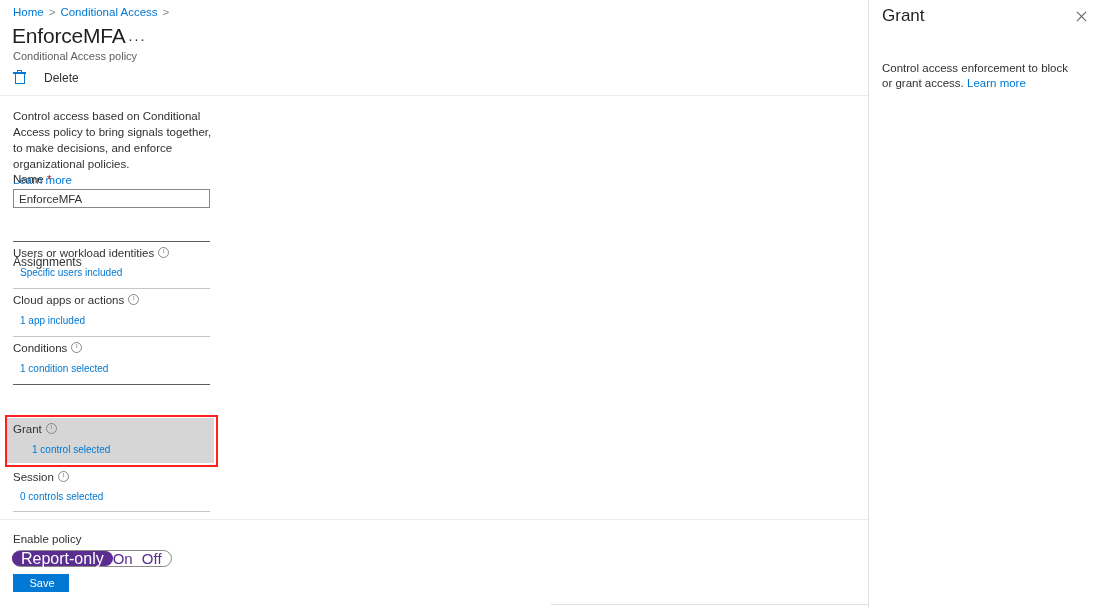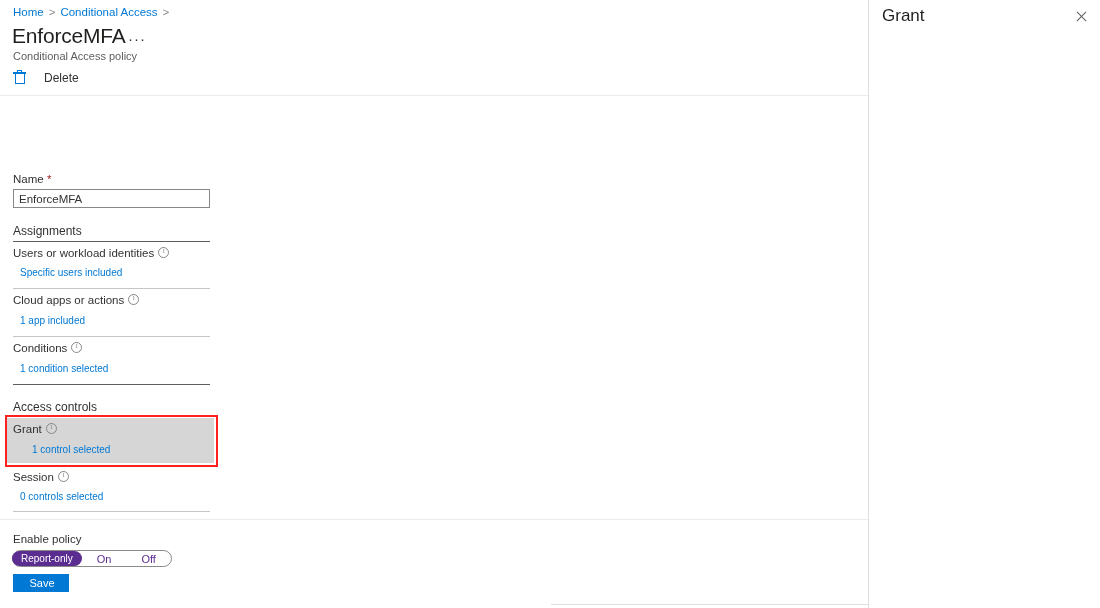--- a/index.html
+++ b/index.html
@@ -48,21 +48,21 @@
   .field-label{position:absolute;font-size:11.5px;color:#323130;}
   .req-star{color:#a4262c;}
 
   .txtbox{
     position:absolute;left:13px;top:189px;width:197px;height:19px;
     border:1px solid #8a8886;background:#fff;box-sizing:border-box;
     font-family:"Liberation Sans",sans-serif;font-size:11.5px;color:#323130;
     padding:0 5px;outline:none;
   }
 
-  .sec-head{position:absolute;font-size:12px;color:#323130;}
+  .sec-head{position:absolute;font-size:12px;color:#323130;margin-top:31px;}
 
   .row-label{position:absolute;font-size:11.5px;color:#323130;}
   .row-value{position:absolute;font-size:10px;color:#0078d4;cursor:pointer;}
 
   .info-ico{
     display:inline-block;width:9px;height:9px;border:1px solid #8a8886;border-radius:50%;
     position:relative;vertical-align:-1px;margin-left:4px;
   }
   .info-ico::after{
     content:"i";position:absolute;left:0;right:0;top:-3px;
@@ -76,23 +76,23 @@
   .redbox{position:absolute;border:2.5px solid #ff2020;box-sizing:border-box;pointer-events:none;}
 
   .enable-label{position:absolute;left:13px;top:533px;font-size:11.5px;color:#323130;}
   .toggle{
     position:absolute;left:12px;top:550px;width:160px;height:17px;
     border:1px solid #8a8886;border-radius:9px;box-sizing:border-box;
     display:flex;align-items:center;
   }
   .toggle .pill{
     height:15px;line-height:15px;border-radius:8px;background:#5c2d91;color:#fff;
-    font-size:10px;padding:0 9px;margin-left:-1px;
-  }
-  .toggle .opt{flex:1;text-align:center;font-size:11px;color:#5c2d91;cursor:pointer;}
+    font-size:16px;padding:0 9px;margin-left:-1px;
+  }
+  .toggle .opt{flex:1;text-align:left;font-size:15px;color:#5c2d91;cursor:pointer;}
 
   .save-btn{
     position:absolute;left:13px;top:574px;width:56px;height:18px;
     background:#0078d4;color:#fff;font-size:11px;border:none;
     font-family:"Liberation Sans",sans-serif;cursor:pointer;
     display:flex;align-items:center;justify-content:center;padding-left:8px;
   }
 
   .bottom-stub{position:absolute;left:551px;top:604px;width:317px;height:1px;background:#e1dfdd;}
 
@@ -133,20 +133,24 @@
       <span class="trash">
         <span class="handle"></span>
           <span class="lid"></span>
           <span class="body"></span>
       </span>
       <span class="lbl">Delete</span>
     </div>
 
     <div class="hr-full" style="top:95px;"></div>
 
+    <div class="intro">
+      <span>Control access based on Conditional Access policy to bring signals together, to make decisions, and enforce organizational policies.</span><br>
+      <span class="lm">Learn more</span>
+    </div>
 
     <div class="field-label" style="left:13px;top:173px;">
       <span>Name</span>
       <span class="req-star">*</span>
     </div>
     <input class="txtbox" value="EnforceMFA" style="">
 
     <div class="sec-head" style="left:13px;top:224px;">Assignments</div>
     <div class="hr-left-dark" style="top:241px;"></div>
 
@@ -195,16 +199,20 @@
     <button class="save-btn">Save</button>
 
     <div class="bottom-stub"></div>
   </div>
 
   <div class="right-panel">
 
     <div class="rp-title">Grant</div>
     <div class="rp-close"></div>
 
+    <div class="rp-desc">
+      <span>Control access enforcement to block or grant access.</span>
+      <span class="lm">Learn more</span>
+    </div>
 
   </div>
 
 </div>
 
 </body></html>

